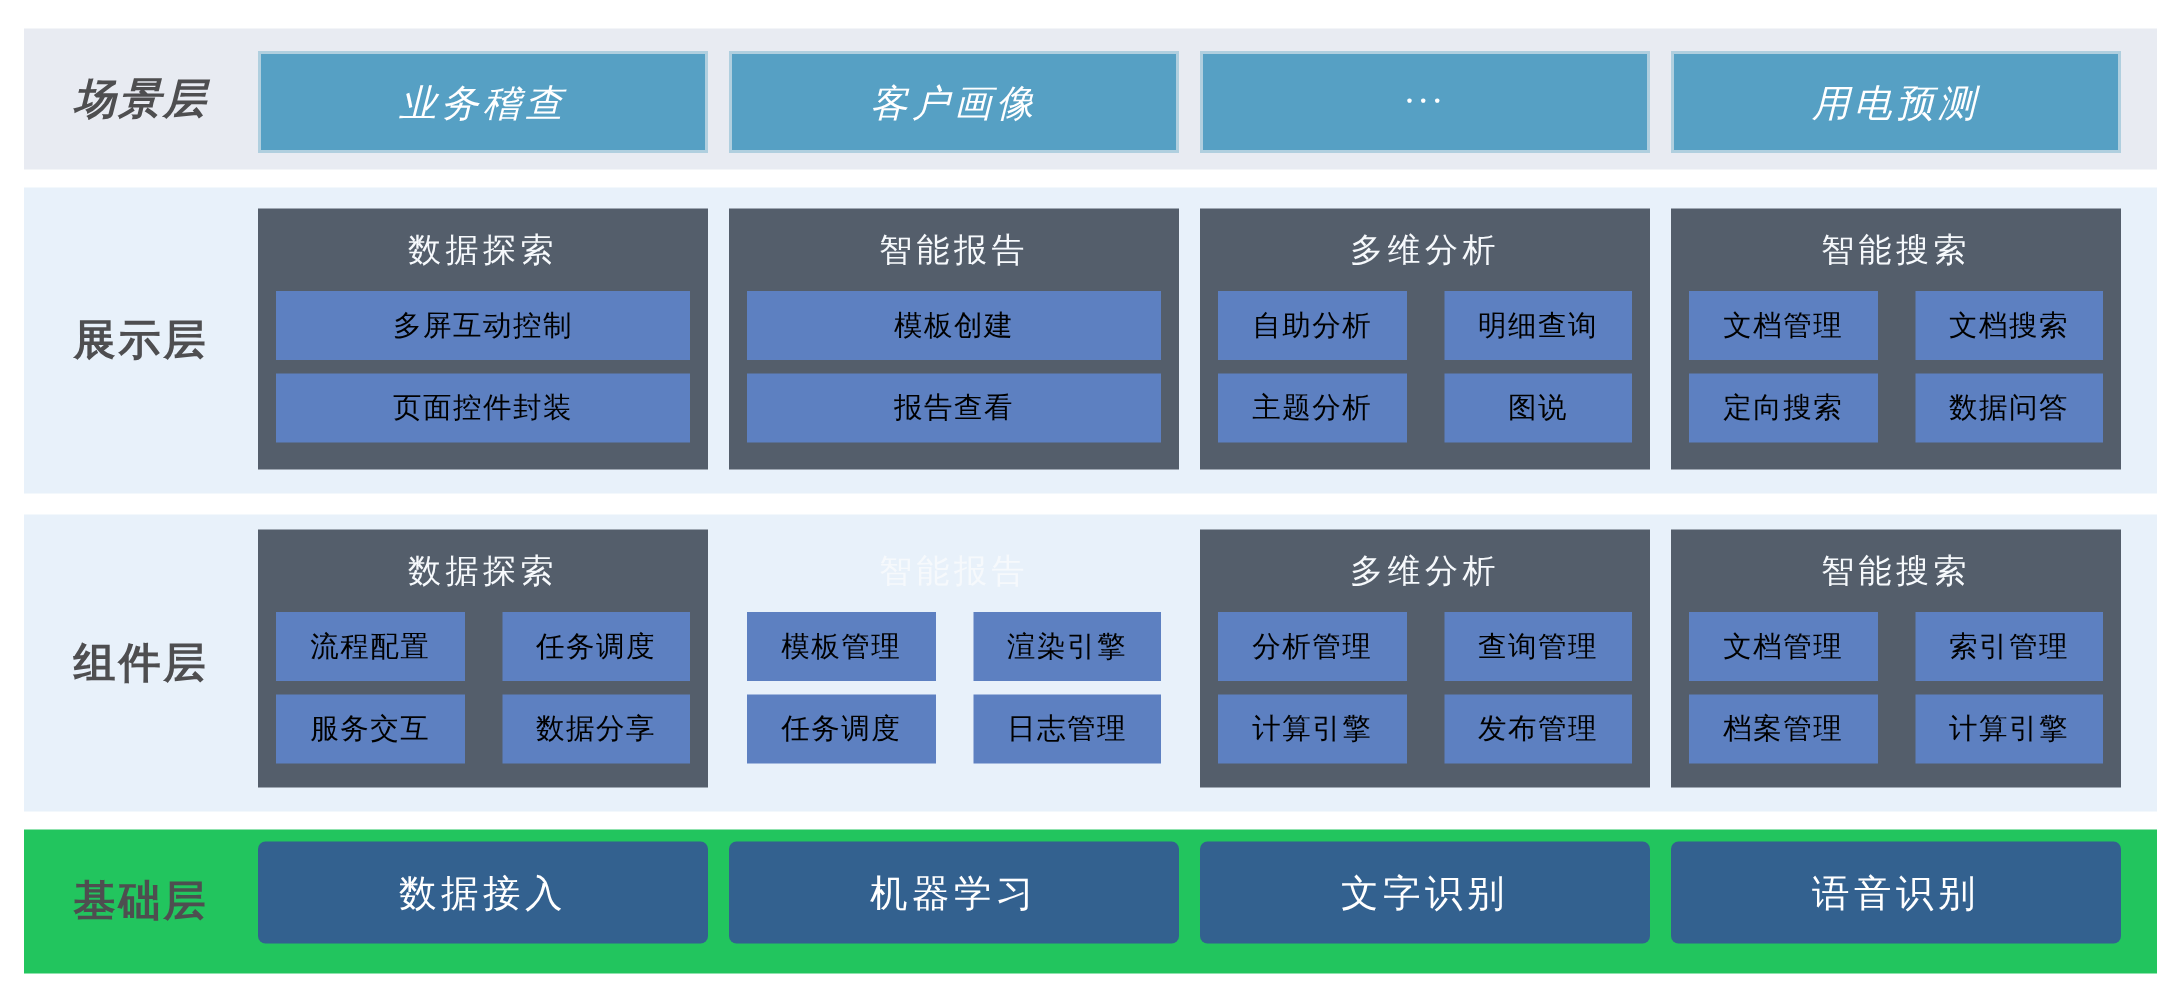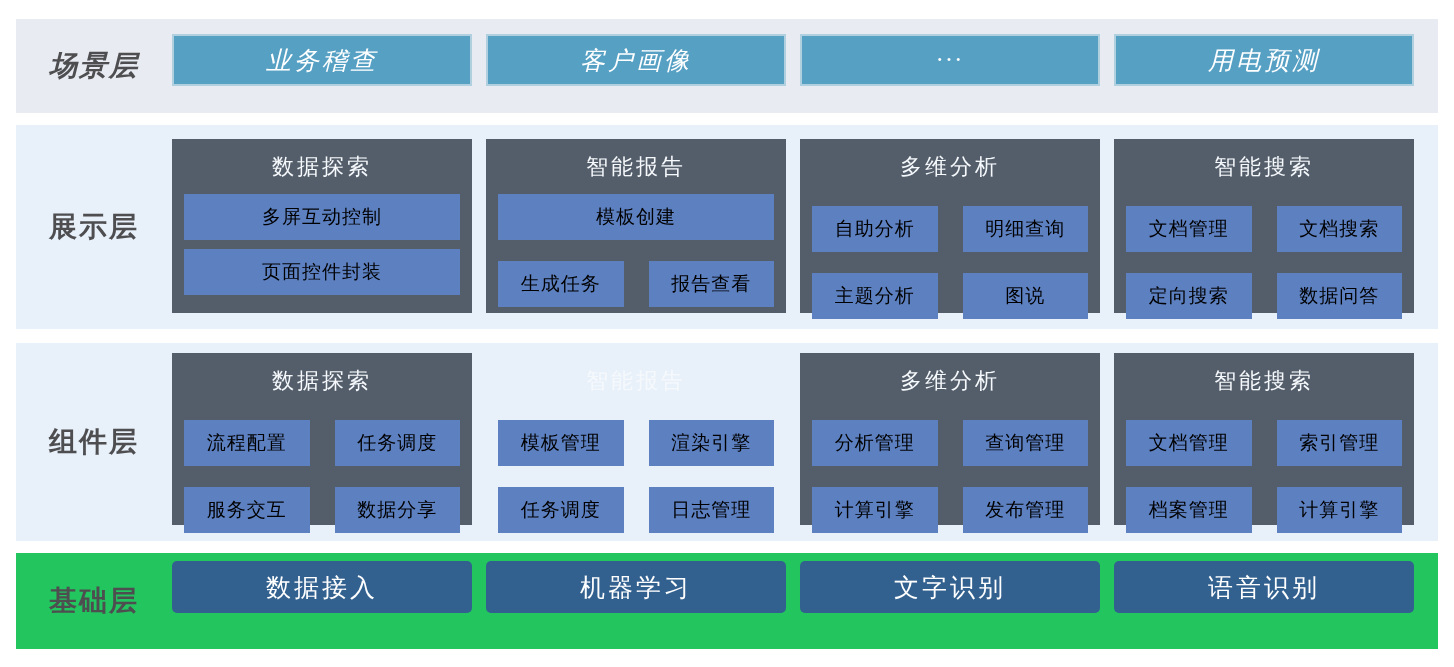--- a/index.html
+++ b/index.html
@@ -21,21 +21,21 @@
     display:flex;align-items:center;justify-content:center;
     font-size:28px;font-weight:bold;color:#4e4e50;letter-spacing:2px;
   }
   .content{
     position:absolute;left:156px;top:0;bottom:0;right:0;
     display:flex;gap:14px;align-items:flex-start;
   }
 
   
   .big-btn{
-    width:300px;height:52px;flex:0 0 300px;
+    width:300px;height:68px;flex:0 0 300px;
     display:flex;align-items:center;justify-content:center;
     color:#ffffff;font-size:25px;letter-spacing:3px;
     font-family:"Liberation Serif","DejaVu Serif",serif;
     box-sizing:border-box;
   }
   .scenario-btn{background:#56a0c4;border:2px solid #b0cfdf;margin-top:15px;}
   .foundation-btn{background:#33618f;border-radius:5px;margin-top:8px;}
 
   
   .panel{
@@ -44,21 +44,21 @@
   }
   .row-presentation .panel{height:174px;margin-top:14px;}
   .row-component .panel{height:172px;margin-top:10px;}
   .panel.transparent{background:transparent;}
   .panel-title{
     text-align:center;color:#f6f9fc;font-size:22px;letter-spacing:3px;
     line-height:36px;height:36px;
     font-family:"Liberation Serif","DejaVu Serif",serif;
   }
   .btn-stack{display:flex;flex-direction:column;gap:9px;margin-top:9px;}
-  .btn-row{display:flex;gap:25px;margin-top:12px;}
+  .btn-row{display:flex;gap:25px;}
   .p-btn{
     background:#5d80c1;color:#000000;
     height:46px;display:flex;align-items:center;justify-content:center;
     font-size:19px;letter-spacing:1px;
     font-family:"Liberation Serif","DejaVu Serif",serif;
     box-sizing:border-box;
   }
   .p-btn.full{width:100%;}
   .p-btn.half{flex:1 1 0;}
 </style>
@@ -87,21 +87,20 @@
           <div class="p-btn full">多屏互动控制</div>
           <div class="p-btn full">页面控件封装</div>
         </div>
       </div>
 
       <div class="panel">
         <div class="panel-title">智能报告</div>
         <div class="btn-stack">
           <div class="p-btn full">模板创建</div>
           <div class="btn-row">
-            <div class="p-btn half">生成任务</div>
             <div class="p-btn half">报告查看</div>
           </div>
         </div>
       </div>
 
       <div class="panel">
         <div class="panel-title">多维分析</div>
         <div class="btn-stack">
           <div class="btn-row">
             <div class="p-btn half">自助分析</div>

